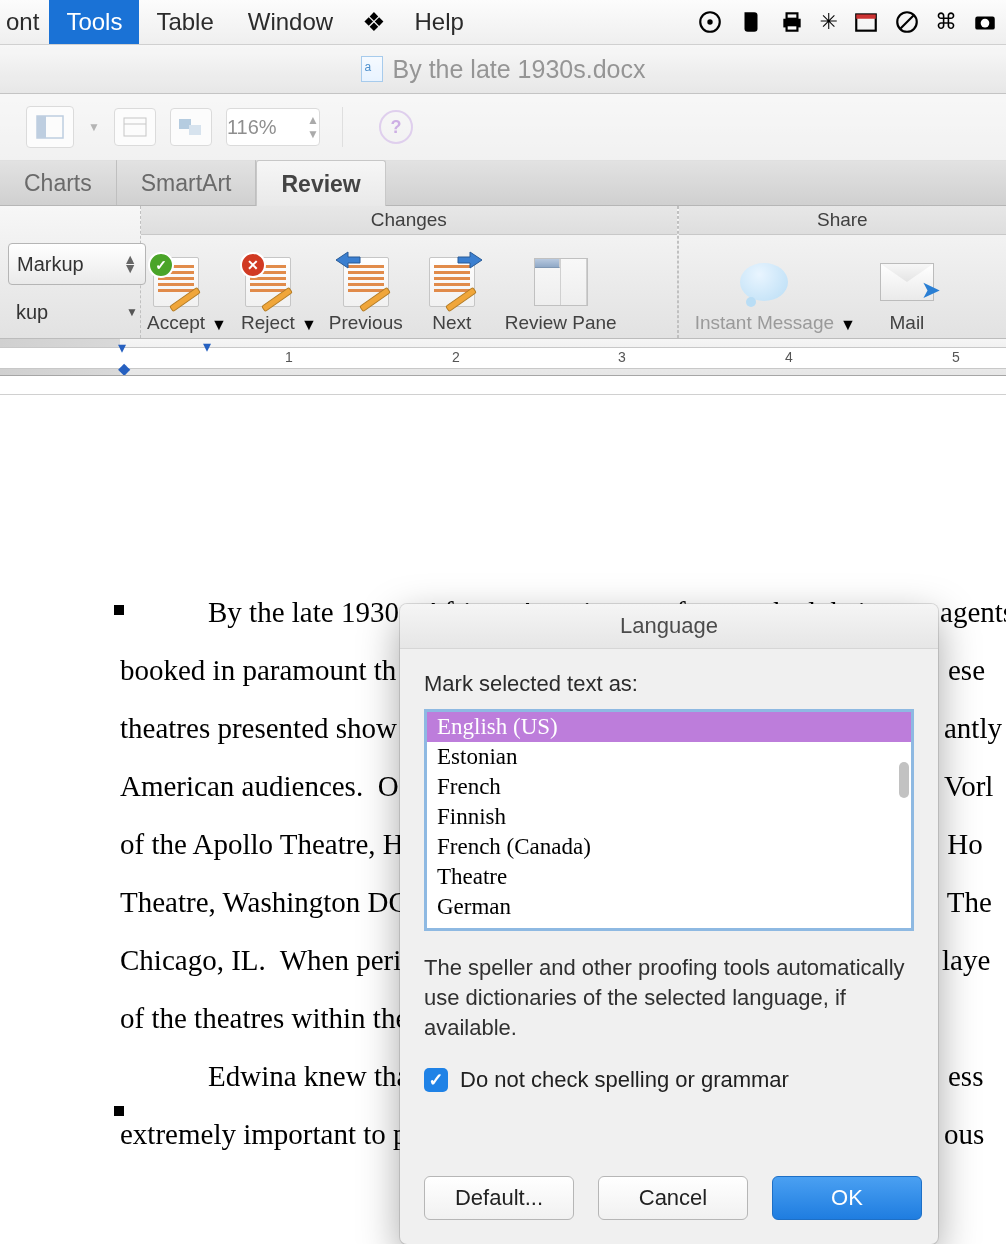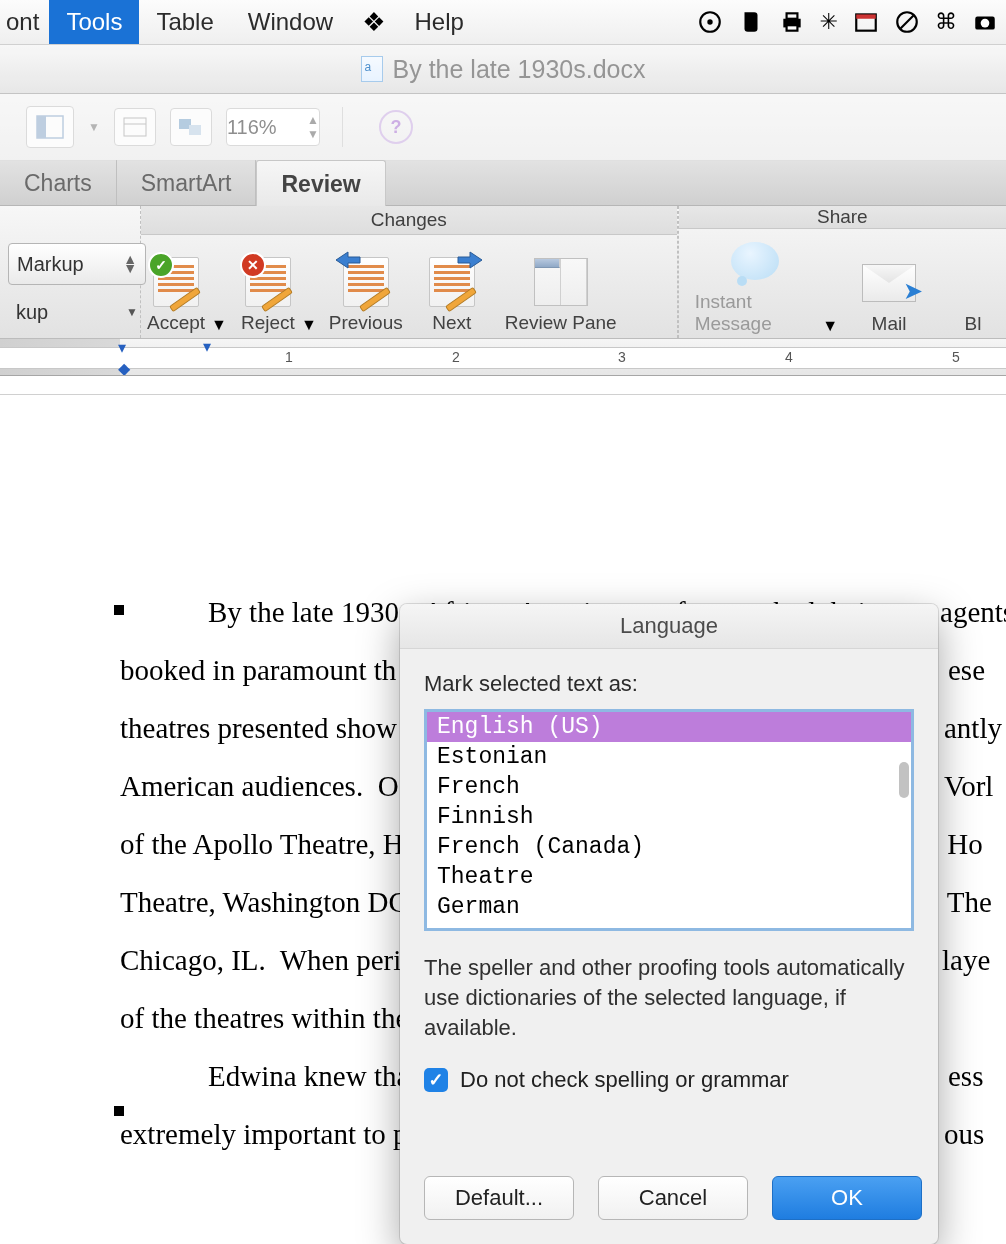--- a/index.html
+++ b/index.html
@@ -84,21 +84,21 @@
 .bodytext{position:absolute;left:120px;top:188px;right:0;font-family:"Times New Roman",serif;font-size:29px;color:#000;line-height:58px;max-width:900px;white-space:pre;}
 .bodytext .indent{display:inline-block;width:88px;}
 .sqbullet{position:absolute;width:10px;height:10px;background:#000;}
 
 
 .dialog{position:absolute;left:400px;top:604px;width:538px;height:640px;background:#f0f0f0;border-radius:7px;box-shadow:0 14px 40px rgba(0,0,0,0.35),0 0 0 1px rgba(0,0,0,0.12);}
 .dialog .dtitle{height:44px;display:flex;align-items:center;justify-content:center;font-size:22px;color:#4b4b4b;background:linear-gradient(#f5f5f5,#e6e6e6);border-top-left-radius:7px;border-top-right-radius:7px;border-bottom:1px solid #d6d6d6;}
 .dialog .dbody{padding:22px 24px 0 24px;font-size:22px;color:#2b2b2b;}
 .dialog .listbox{margin-top:12px;border:3px solid #8eb9e2;background:#fff;height:216px;overflow:hidden;position:relative;}
 .dialog .listbox .scrollthumb{position:absolute;right:2px;top:50px;width:10px;height:36px;background:#c2c2c2;border-radius:5px;}
-.dialog .litem{padding:2px 10px;font-size:23px;color:#000;font-family:Liberation Mono, monospace;}
+.dialog .litem{padding:2px 10px;font-size:23px;color:#000;font-family:Liberation Serif, serif;}
 .dialog .litem.sel{background:#bd7ddb;color:#fff;}
 .dialog .desc{margin-top:22px;font-size:22px;color:#303030;line-height:30px;}
 .dialog .chkrow{margin-top:24px;display:flex;align-items:center;gap:12px;font-size:22px;color:#202020;}
 .dialog .chk{width:24px;height:24px;border-radius:5px;background:#1f82e6;display:flex;align-items:center;justify-content:center;color:#fff;font-size:18px;font-weight:bold;}
 .dialog .btnrow{position:absolute;left:24px;right:16px;bottom:24px;display:flex;gap:24px;}
 .dialog .btn{flex:1;height:42px;border-radius:6px;font-size:22px;display:flex;align-items:center;justify-content:center;border:1px solid #b6b6b6;background:linear-gradient(#ffffff,#f1f1f1);color:#222;}
 .dialog .btn.primary{background:linear-gradient(#4aa0f2,#1f7de0);color:#fff;border:1px solid #1d6fc6;}
 
 svg.arrow{display:block}
 </style>
@@ -283,24 +283,20 @@
         </div>
             <span class="dropc">▼</span>
       </div>
       <div class="cmd" style="margin-left:18px">
         <div class="ic">
               <div class="envelope">
                 <span class="ea">➤</span>
               </div>
             </div>
         <span>Mail</span>
-      </div>
-      <div class="cmd" style="margin-left:18px">
-        <div class="ic"></div>
-        <span>Bl</span>
       </div>
     </div>
   </div>
 </div>
 
 <div class="ruler">
   <div class="leftbar"></div>
   <div class="track"></div>
   <span class="mark" style="left:118px;top:-1px">▾</span>
   <span class="mark" style="left:118px;top:20px">◆</span>

